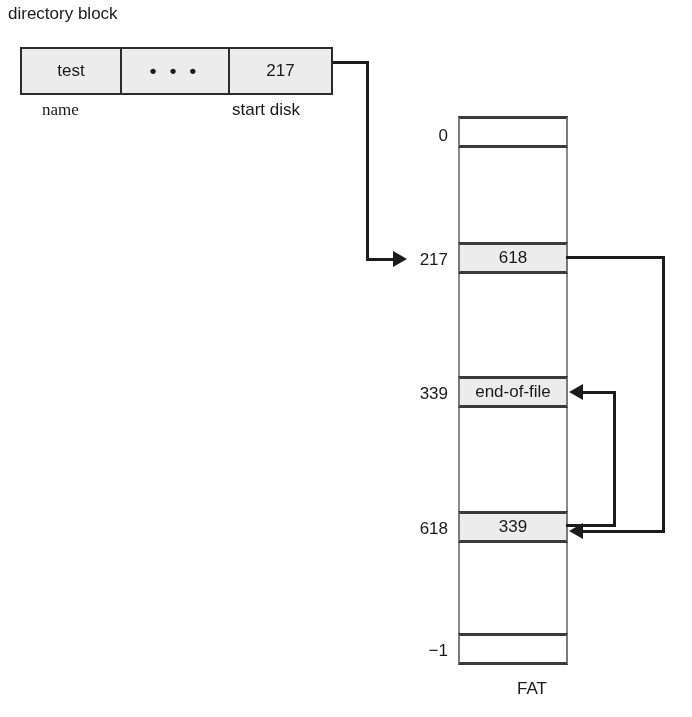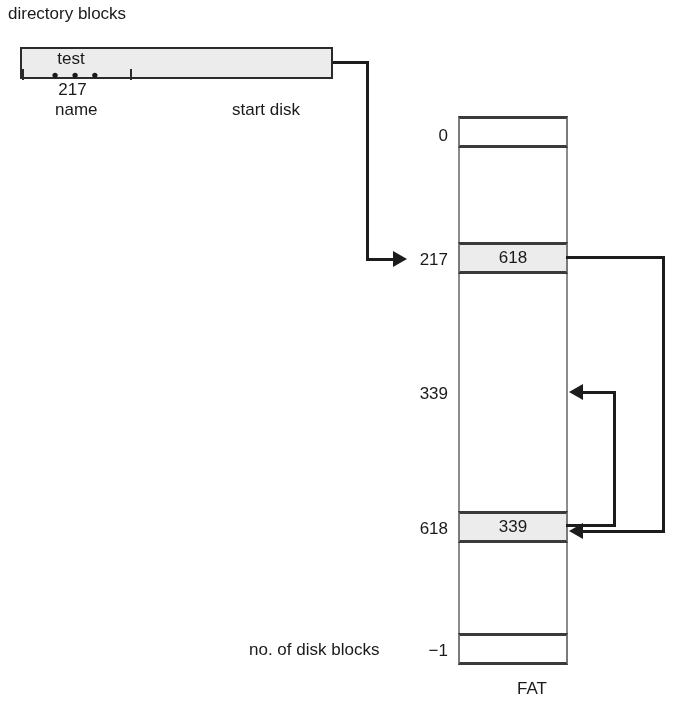--- a/index.html
+++ b/index.html
@@ -26,26 +26,25 @@
     white-space: nowrap;
     line-height: 1;
   }
 
   
   #dir-entry {
     position: absolute;
     left: 20px;
     top: 47px;
     width: 313px;
-    height: 32px;
+    height: 48px;
     border: 2px solid #2b2b2b;
     background: #ececec;
     box-sizing: border-box;
     display: flex;
-    flex-direction: column;
   }
   #dir-entry .cell {
     height: 100%;
     box-sizing: border-box;
     display: flex;
     align-items: center;
     justify-content: center;
     font-size: 17px;
     color: #1a1a1a;
   }
@@ -124,64 +123,66 @@
     border-top: 8px solid transparent;
     border-bottom: 8px solid transparent;
     border-right: 14px solid #1c1c1c;
   }
 </style>
 </head>
 <body>
 
 <div id="canvas">
 
-  <div class="lbl" style="left:8px; top:5px;">directory blocks</div>
+  <div class="lbl" style="left:8px; top:5px;">directory block</div>
 
   <div id="dir-entry">
     <div class="cell c1">
       <span>test</span>
     </div>
     <div class="cell c2">
       <span class="dots">• • •</span>
     </div>
     <div class="cell c3">
       <span>217</span>
     </div>
   </div>
 
-  <div class="lbl" style="left:55px; top:101px;">name</div>
+  <div class="lbl" style="left:42px; top:101px;font-family:Liberation Serif, serif;">name</div>
   <div class="lbl" style="left:232px; top:101px;">start disk</div>
 
   <div class="ln h" style="left:333px; top:61px; width:36px;"></div>
   <div class="ln v" style="left:366px; top:61px; height:199px;"></div>
   <div class="ln h" style="left:366px; top:258px; width:30px;"></div>
   <div class="arrow-r" style="left:393px; top:251px;"></div>
 
   <div id="fat-table">
     <div class="fat-row empty" style="top:-2px; height:32px;">
       <span></span>
     </div>
     <div class="fat-row filled" style="top:124px; height:32px;">
       <span>618</span>
+    </div>
+    <div class="fat-row filled" style="top:258px; height:32px;">
+      <span>end-of-file</span>
     </div>
     <div class="fat-row filled" style="top:393px; height:32px;">
       <span>339</span>
     </div>
     <div class="fat-row empty" style="top:515px; height:32px;">
       <span></span>
     </div>
   </div>
 
   <div class="row-index" style="left:398px; top:126px; width:50px;">0</div>
   <div class="row-index" style="left:398px; top:250px; width:50px;">217</div>
   <div class="row-index" style="left:398px; top:384px; width:50px;">339</div>
   <div class="row-index" style="left:398px; top:519px; width:50px;">618</div>
   <div class="row-index" style="left:398px; top:641px; width:50px;">−1</div>
 
-  <div class="lbl" style="left:249px; top:641px;">no. of disk blocks</div>
 
   <div class="ln h" style="left:566px; top:256px; width:99px;"></div>
   <div class="ln v" style="left:662px; top:256px; height:277px;"></div>
   <div class="ln h" style="left:583px; top:530px; width:80px;"></div>
   <div class="arrow-l" style="left:569px; top:523px;"></div>
 
   <div class="ln h" style="left:566px; top:524px; width:50px;"></div>
   <div class="ln v" style="left:613px; top:391px; height:136px;"></div>
   <div class="ln h" style="left:583px; top:391px; width:33px;"></div>
   <div class="arrow-l" style="left:569px; top:384px;"></div>

